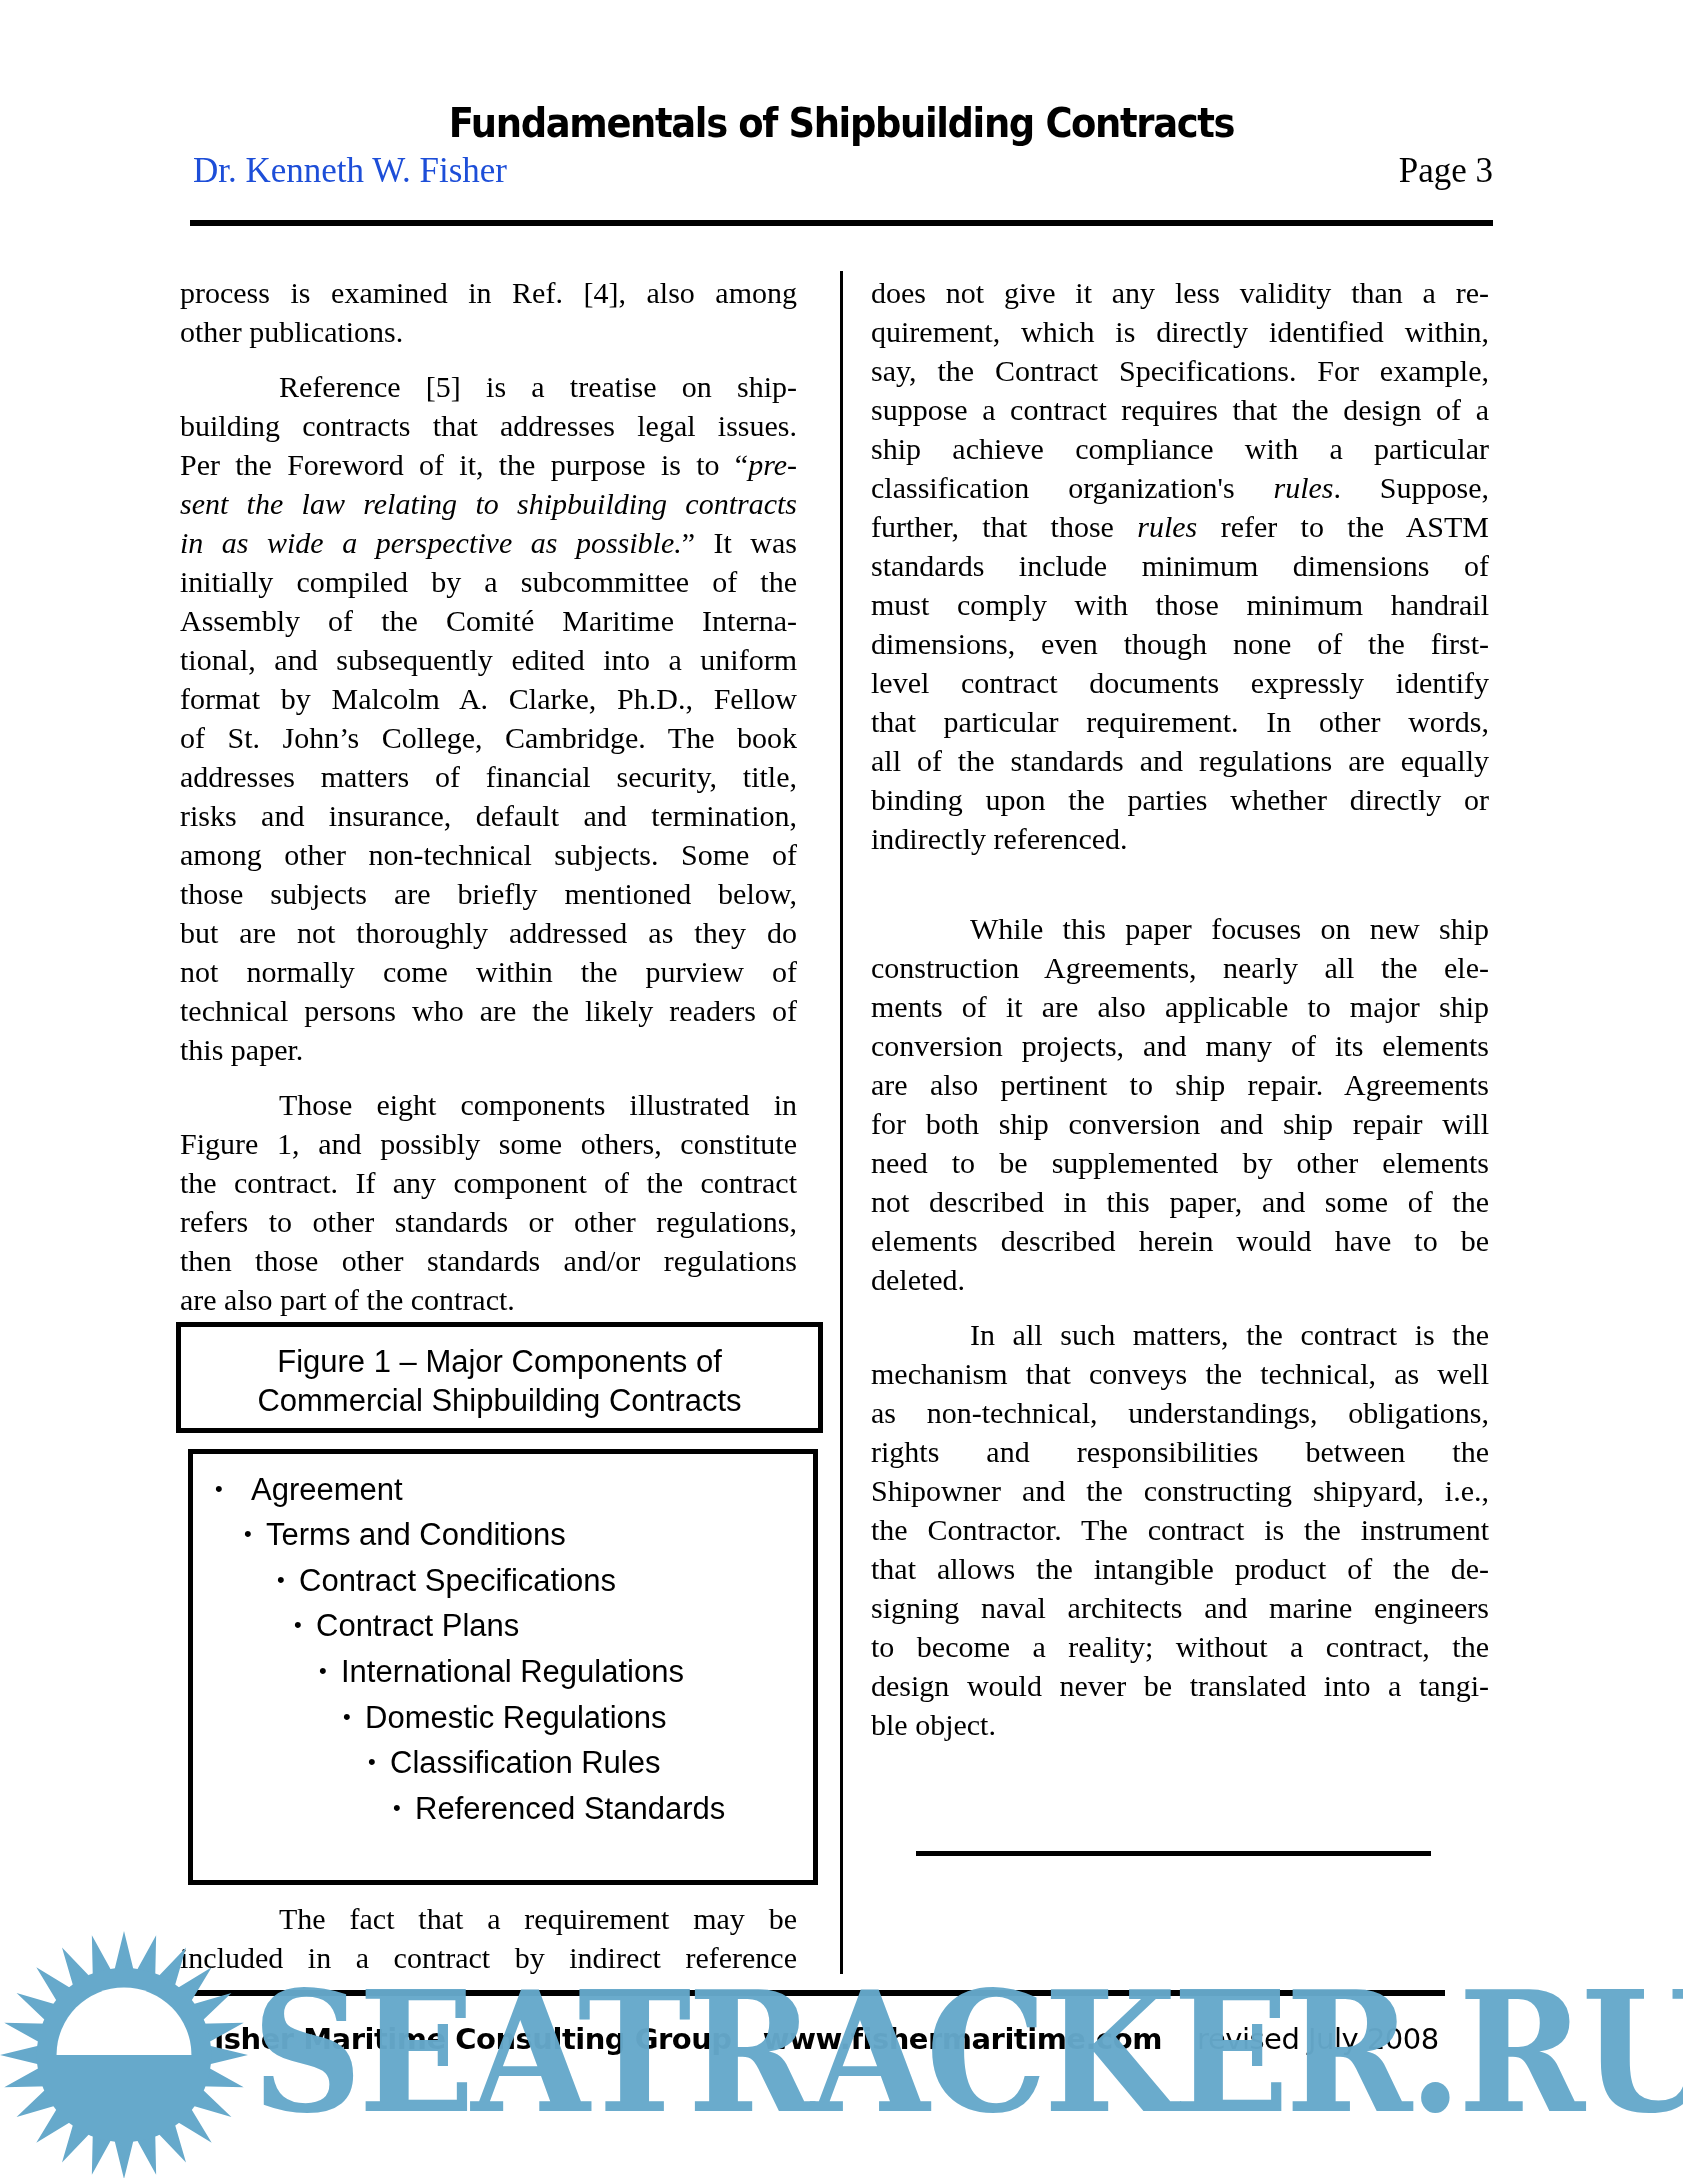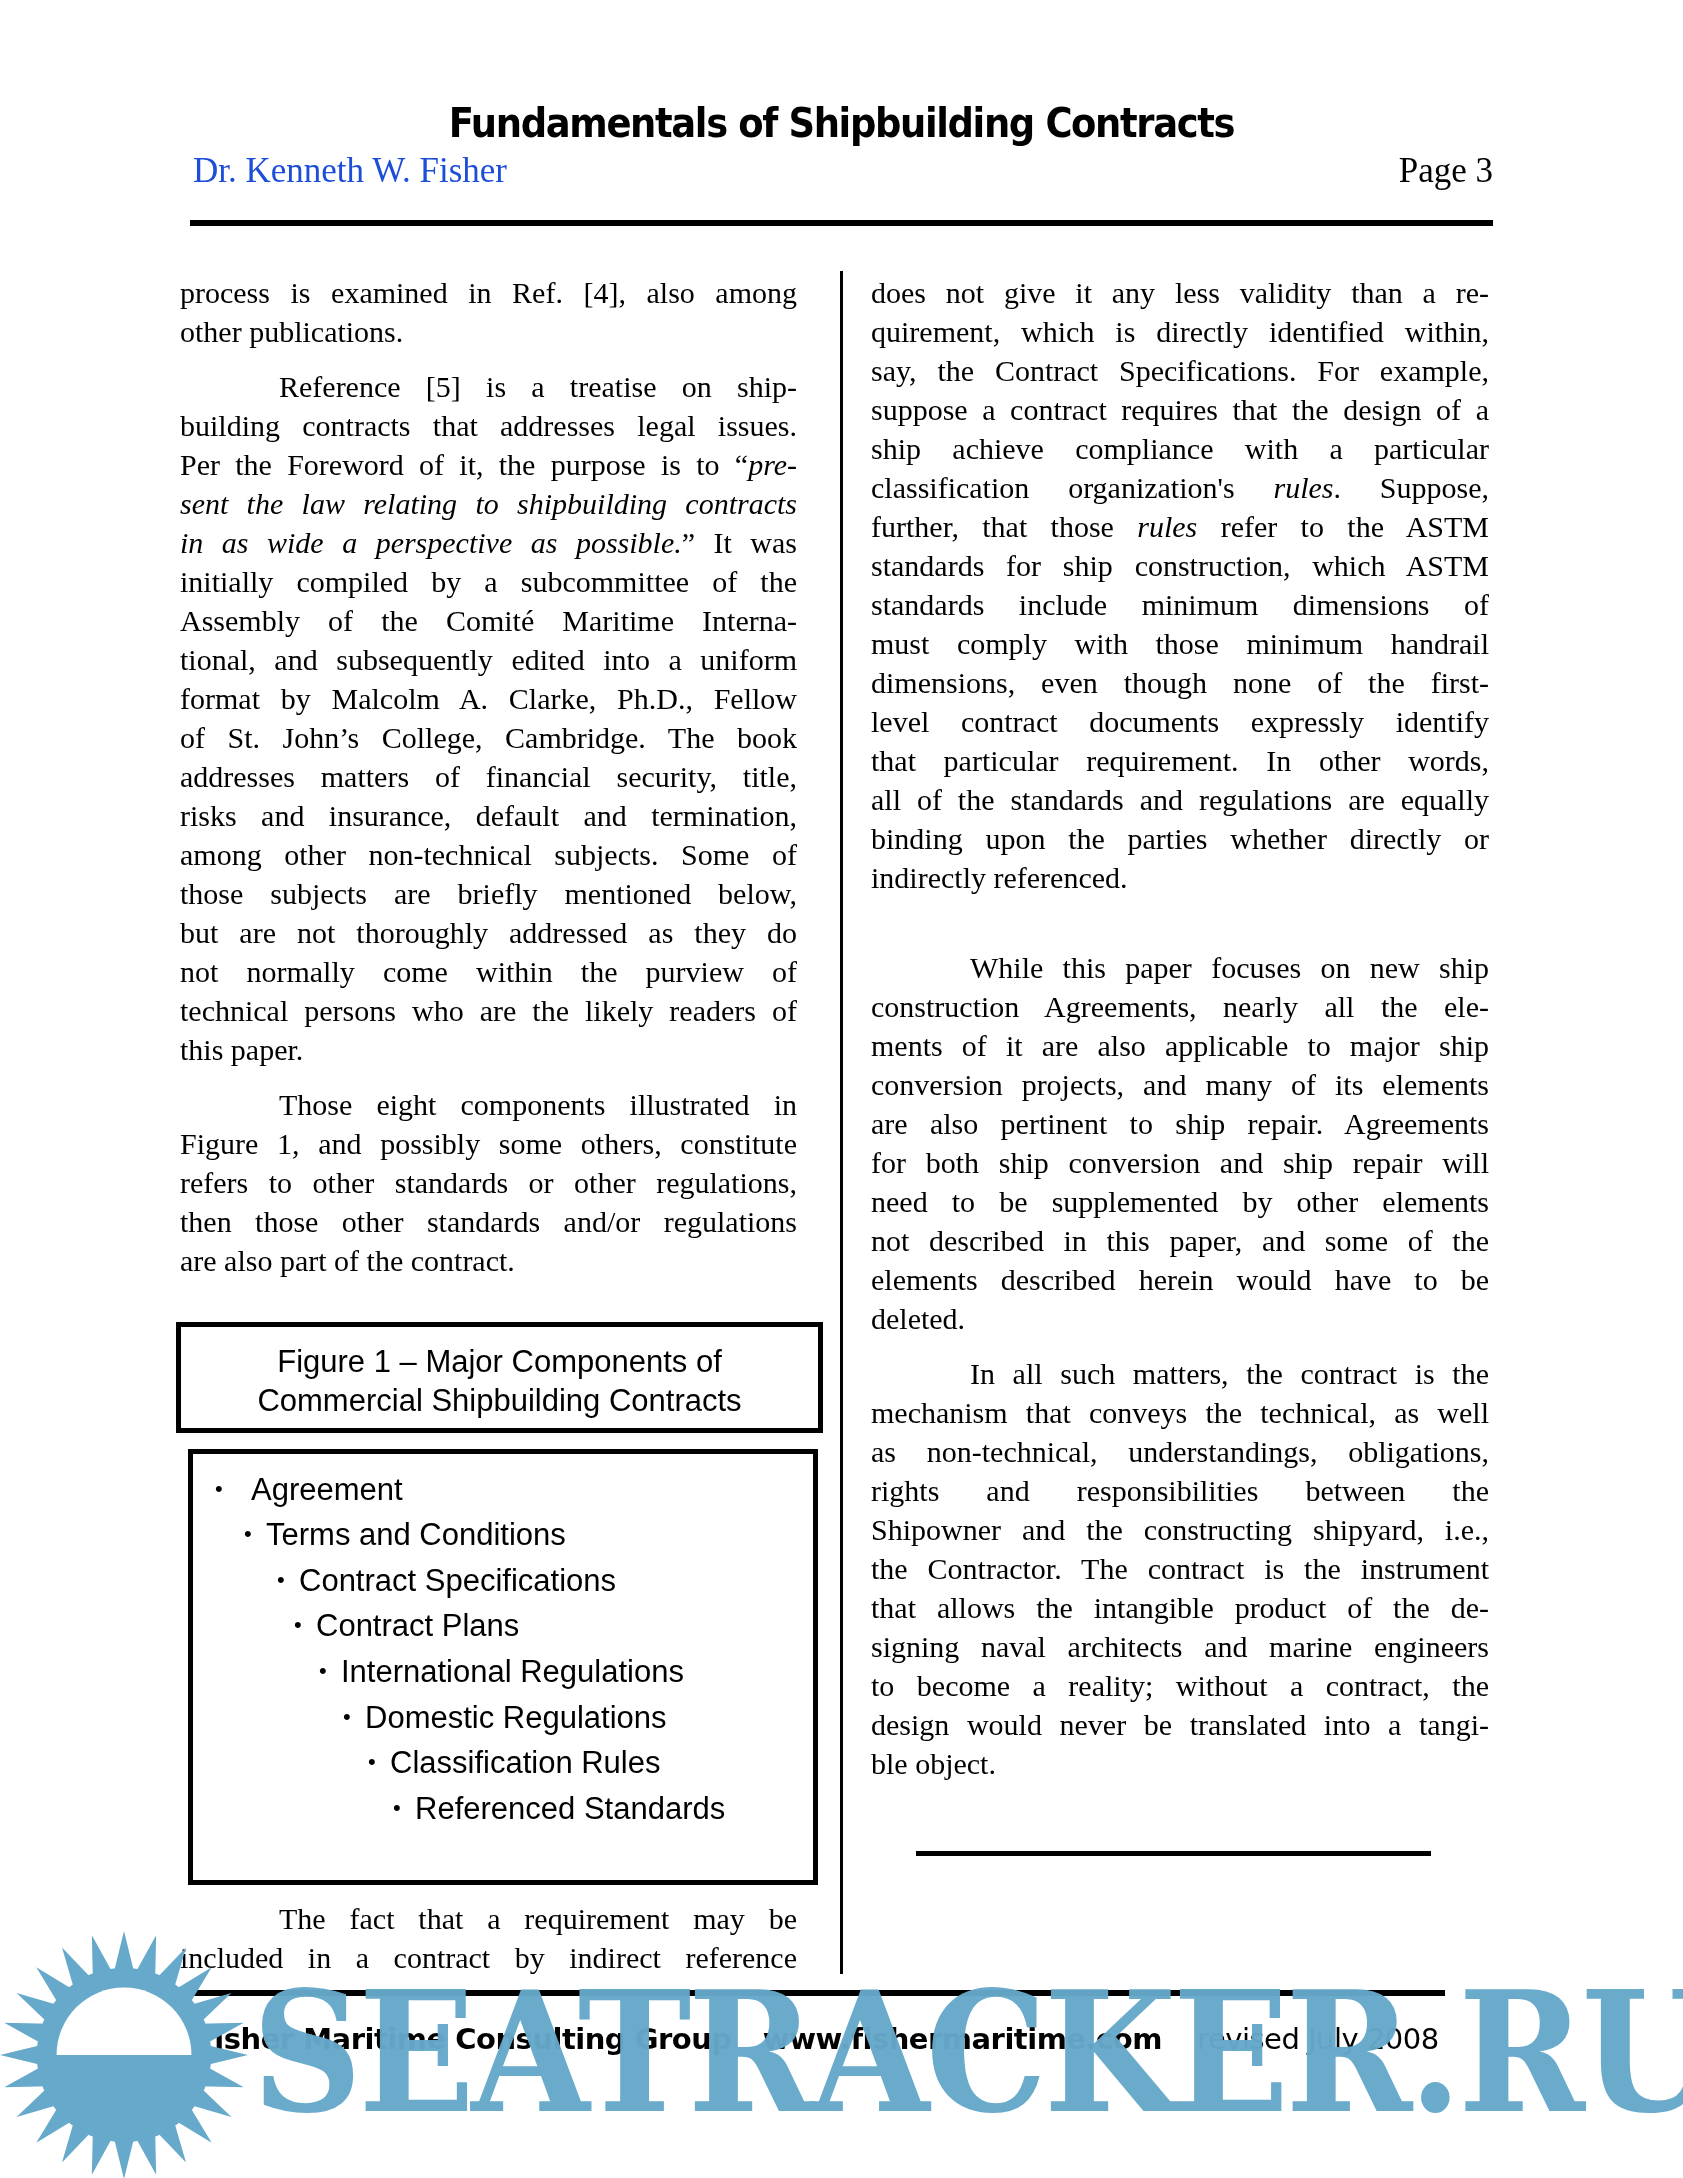--- a/index.html
+++ b/index.html
@@ -66,20 +66,21 @@
     <span class="line">those subjects are briefly mentioned below,</span>
     <span class="line">but are not thoroughly addressed as they do</span>
     <span class="line">not normally come within the purview of</span>
     <span class="line">technical persons who are the likely readers of</span>
     <span class="line last">this paper.</span>
   </p>
   <div class="gap"></div>
   <p>
     <span class="line" style="padding-left:99px">Those eight components illustrated in</span>
     <span class="line">Figure 1, and possibly some others, constitute</span>
+    <span class="line">the contract.  If any component of the contract</span>
     <span class="line">refers to other standards or other regulations,</span>
     <span class="line">then those other standards and/or regulations</span>
     <span class="line last">are also part of the contract.</span>
   </p>
 </div>
 
 <div class="fig-caption">
   <div>Figure 1 – Major Components of</div>
   <div>Commercial Shipbuilding Contracts</div>
 </div>
@@ -104,21 +105,20 @@
 
 <div class="col right">
   <p>
     <span class="line">does not give it any less validity than a re-</span>
     <span class="line">quirement, which is directly identified within,</span>
     <span class="line">say, the Contract Specifications.  For example,</span>
     <span class="line">suppose a contract requires that the design of a</span>
     <span class="line">ship achieve compliance with a particular</span>
     <span class="line"><span>classification organization's </span><i>rules</i><span>.  Suppose,</span></span>
     <span class="line"><span>further, that those </span><i>rules</i><span> refer to the ASTM</span></span>
-    <span class="line">standards for ship construction, which ASTM</span>
     <span class="line">standards include minimum dimensions of</span>
     <span class="line">must comply with those minimum handrail</span>
     <span class="line">dimensions, even though none of the first-</span>
     <span class="line">level contract documents expressly identify</span>
     <span class="line">that particular requirement.  In other words,</span>
     <span class="line">all of the standards and regulations are equally</span>
     <span class="line">binding upon the parties whether directly or</span>
     <span class="line last">indirectly referenced.</span>
   </p>
   <div class="gap2"></div>

